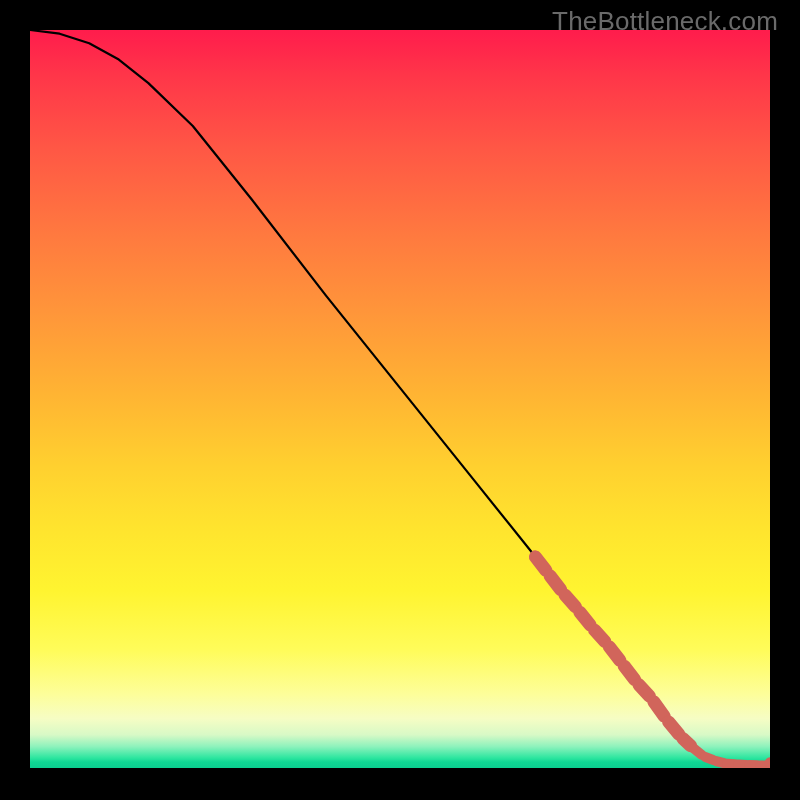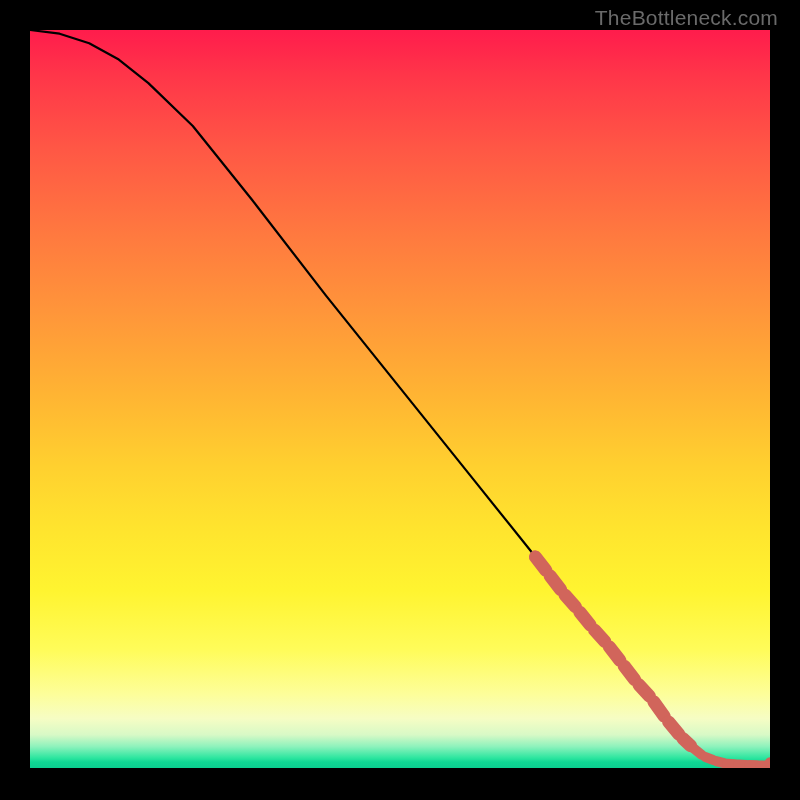--- a/index.html
+++ b/index.html
@@ -9,21 +9,21 @@
     background: #000;
     position: relative;
     font-family: Arial, Helvetica, sans-serif;
     overflow: hidden;
   }
   .attribution {
     position: absolute;
     top: 6px;
     right: 22px;
     color: #6a6a6a;
-    font-size: 21px;
+    font-size: 26px;
     letter-spacing: 0.2px;
     font-weight: 400;
     z-index: 50;
   }
   .plot-area {
     position: absolute;
     left: 30px;
     top: 30px;
     width: 740px;
     height: 738px;

